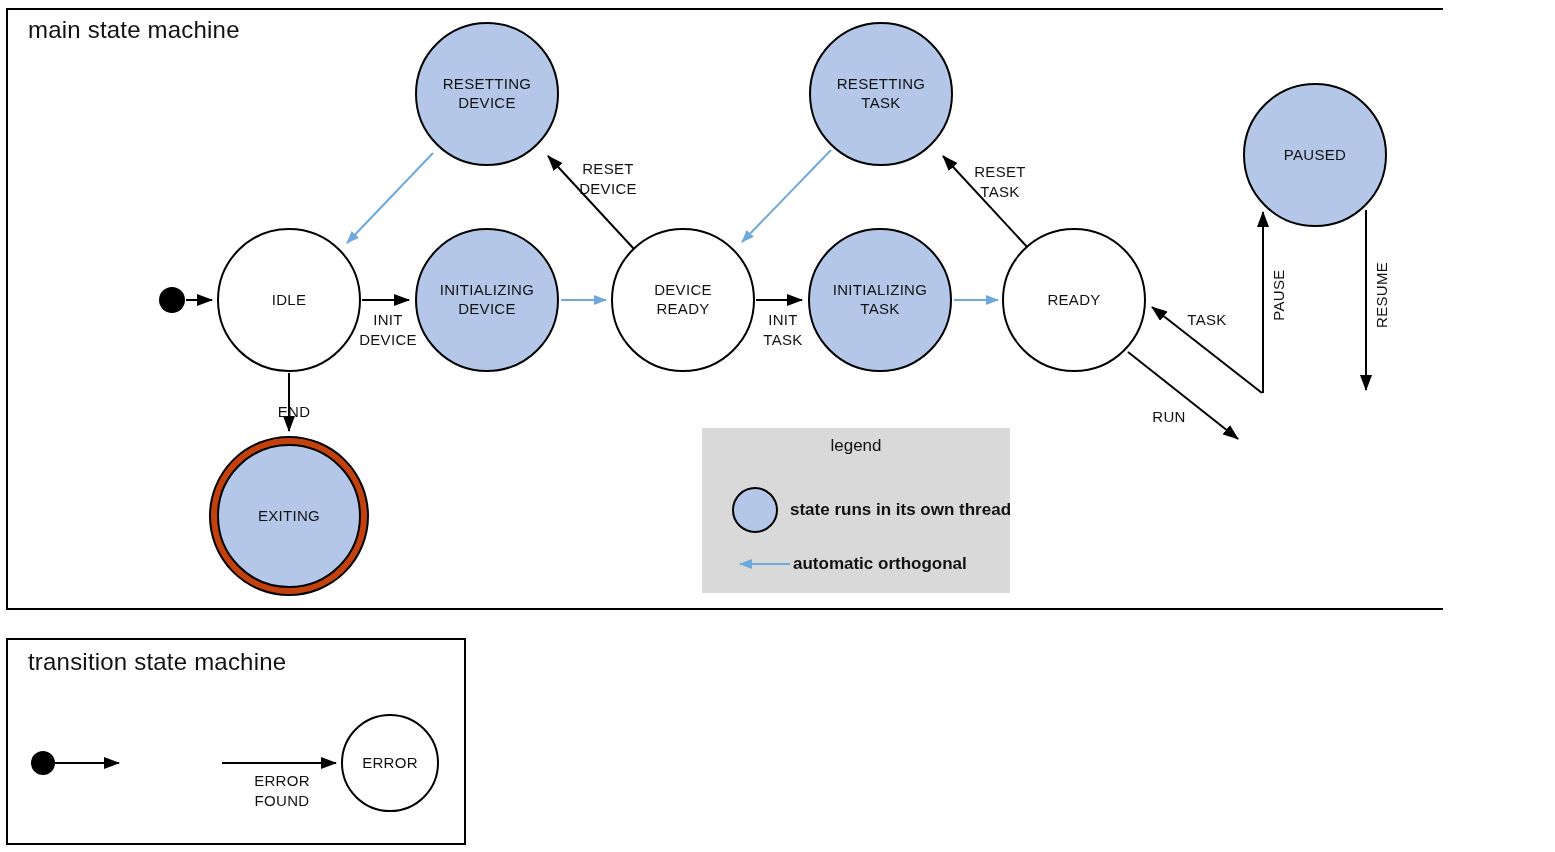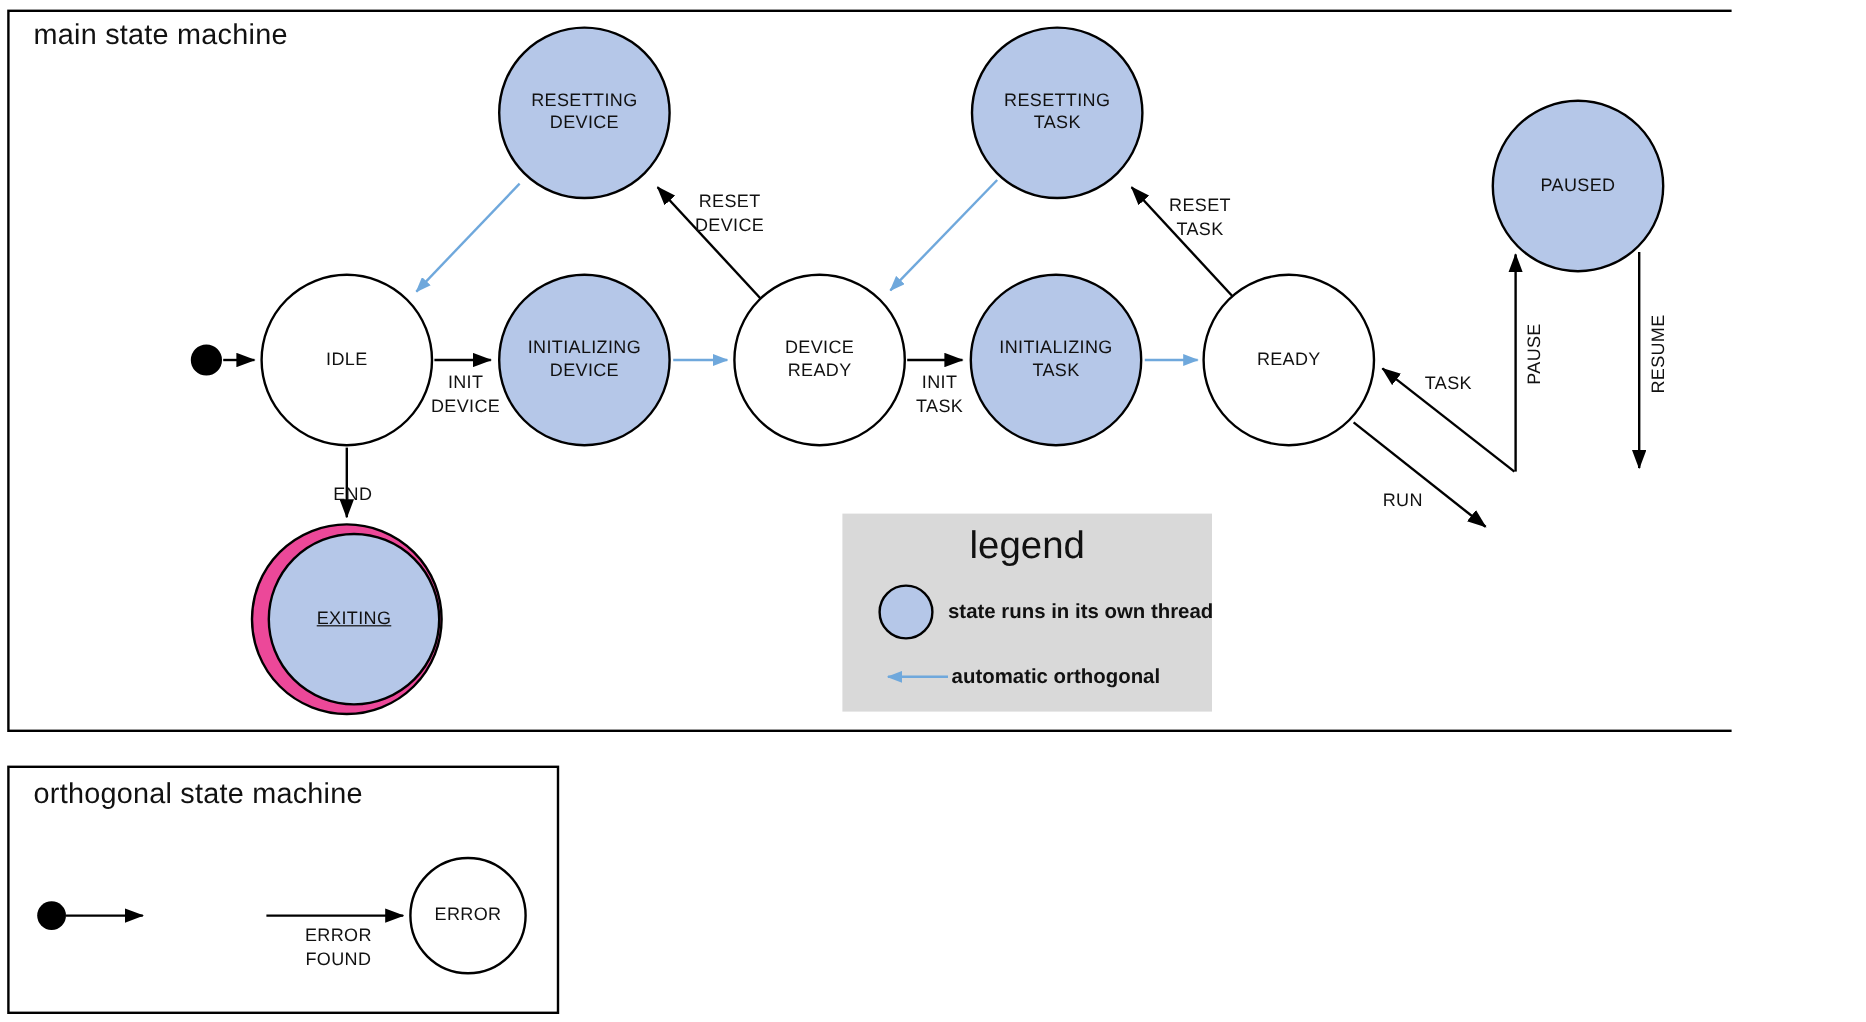--- a/index.html
+++ b/index.html
@@ -56,25 +56,24 @@
     letter-spacing: 0.3px;
     white-space: pre-line;
   }
   .state.threaded { background: var(--state-fill); }
   .state.plain { background: #ffffff; }
   .final-ring {
     position: absolute;
     box-sizing: border-box;
     border: 2px solid var(--stroke);
     border-radius: 50%;
-    background: #ec4899;
+    background: #c2410c;
     display: flex;
     align-items: center;
-    justify-content: flex-end;
-    text-decoration: underline;
+    justify-content: center;
   }
   .final-ring .state { position: static; flex: none; }
   .tlabel {
     position: absolute;
     font-size: 15px;
     font-weight: 500;
     line-height: 1.3;
     letter-spacing: 0.3px;
     text-align: center;
     white-space: pre-line;
@@ -82,21 +81,21 @@
   }
   .tlabel.rot { transform: translate(-50%, -50%) rotate(-90deg); }
   .legend-box {
     position: absolute;
     background: var(--legend-bg);
   }
   .legend-title {
     position: absolute;
     width: 100%;
     text-align: center;
-    font-size: 32px;
+    font-size: 17px;
     font-weight: 500;
   }
   .legend-swatch {
     position: absolute;
     box-sizing: border-box;
     border: 2px solid var(--stroke);
     border-radius: 50%;
     background: var(--state-fill);
   }
   .legend-note {
@@ -109,21 +108,21 @@
 </style>
 </head>
 <body>
 
 <div class="canvas">
 
   <div class="panel" style="left:6px; top:8px; width:1541px; height:602px;"></div>
   <div class="panel-title" style="left:28px; top:16px;">main state machine</div>
 
   <div class="panel" style="left:6px; top:638px; width:460px; height:207px;"></div>
-  <div class="panel-title" style="left:28px; top:648px;">orthogonal state machine</div>
+  <div class="panel-title" style="left:28px; top:648px;">transition state machine</div>
 
   <div class="legend-box" style="left:702px; top:428px; width:308px; height:165px;">
     <div class="legend-title" style="top:8px;">legend</div>
     <div class="legend-swatch" style="left:30px; top:59px; width:46px; height:46px;"></div>
     <div class="legend-note" style="left:88px; top:82px;">state runs in its own thread</div>
     <div class="legend-note" style="left:91px; top:136px;">automatic orthogonal</div>
   </div>
 
   <svg class="arrows" width="1555" height="852" viewBox="0 0 1555 852">
     <defs>

